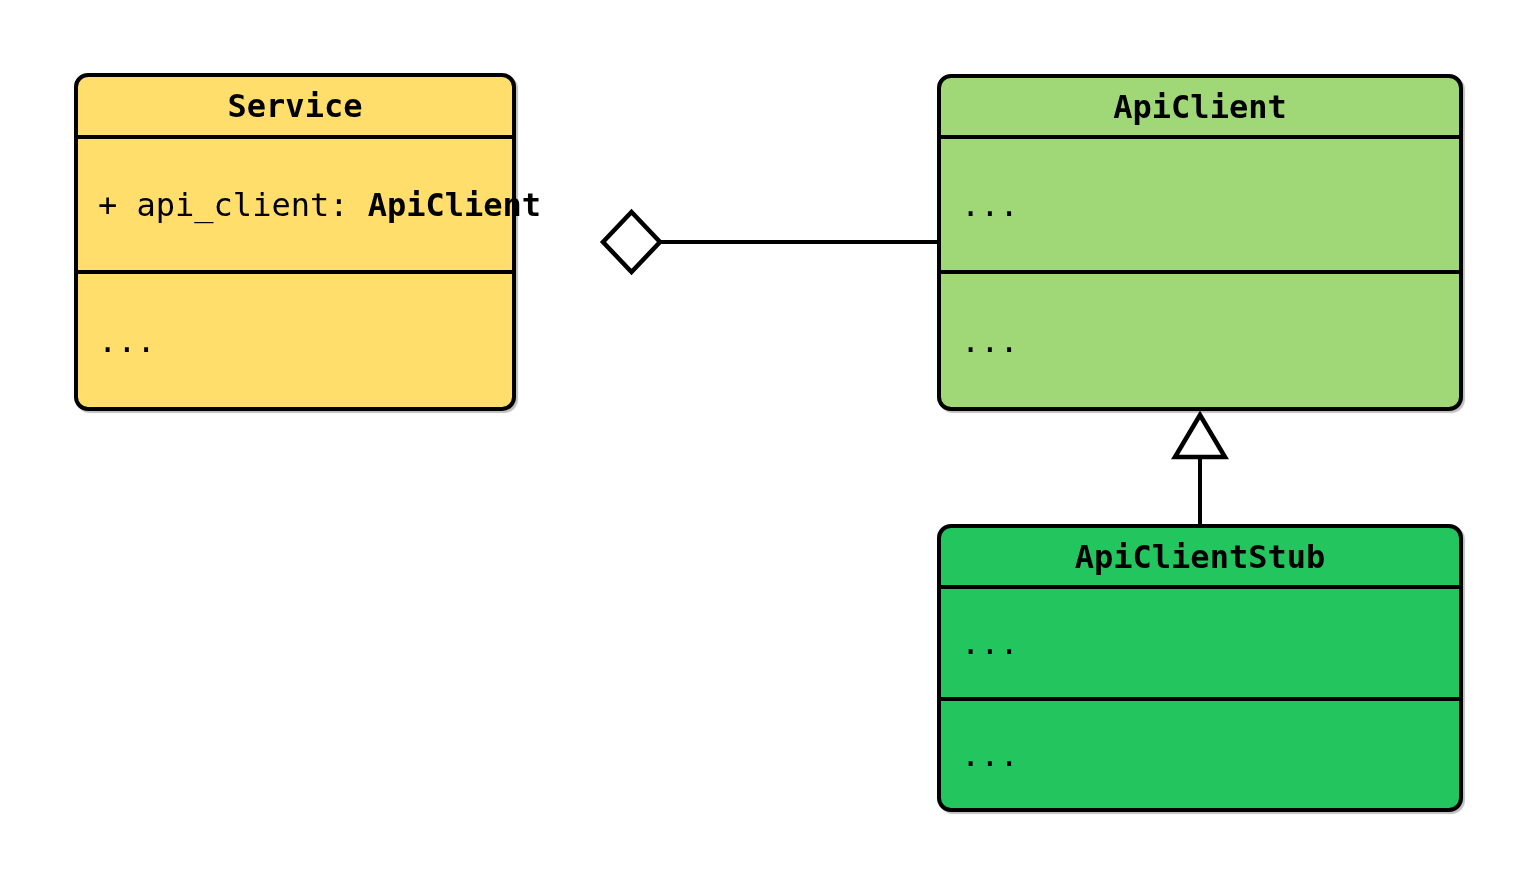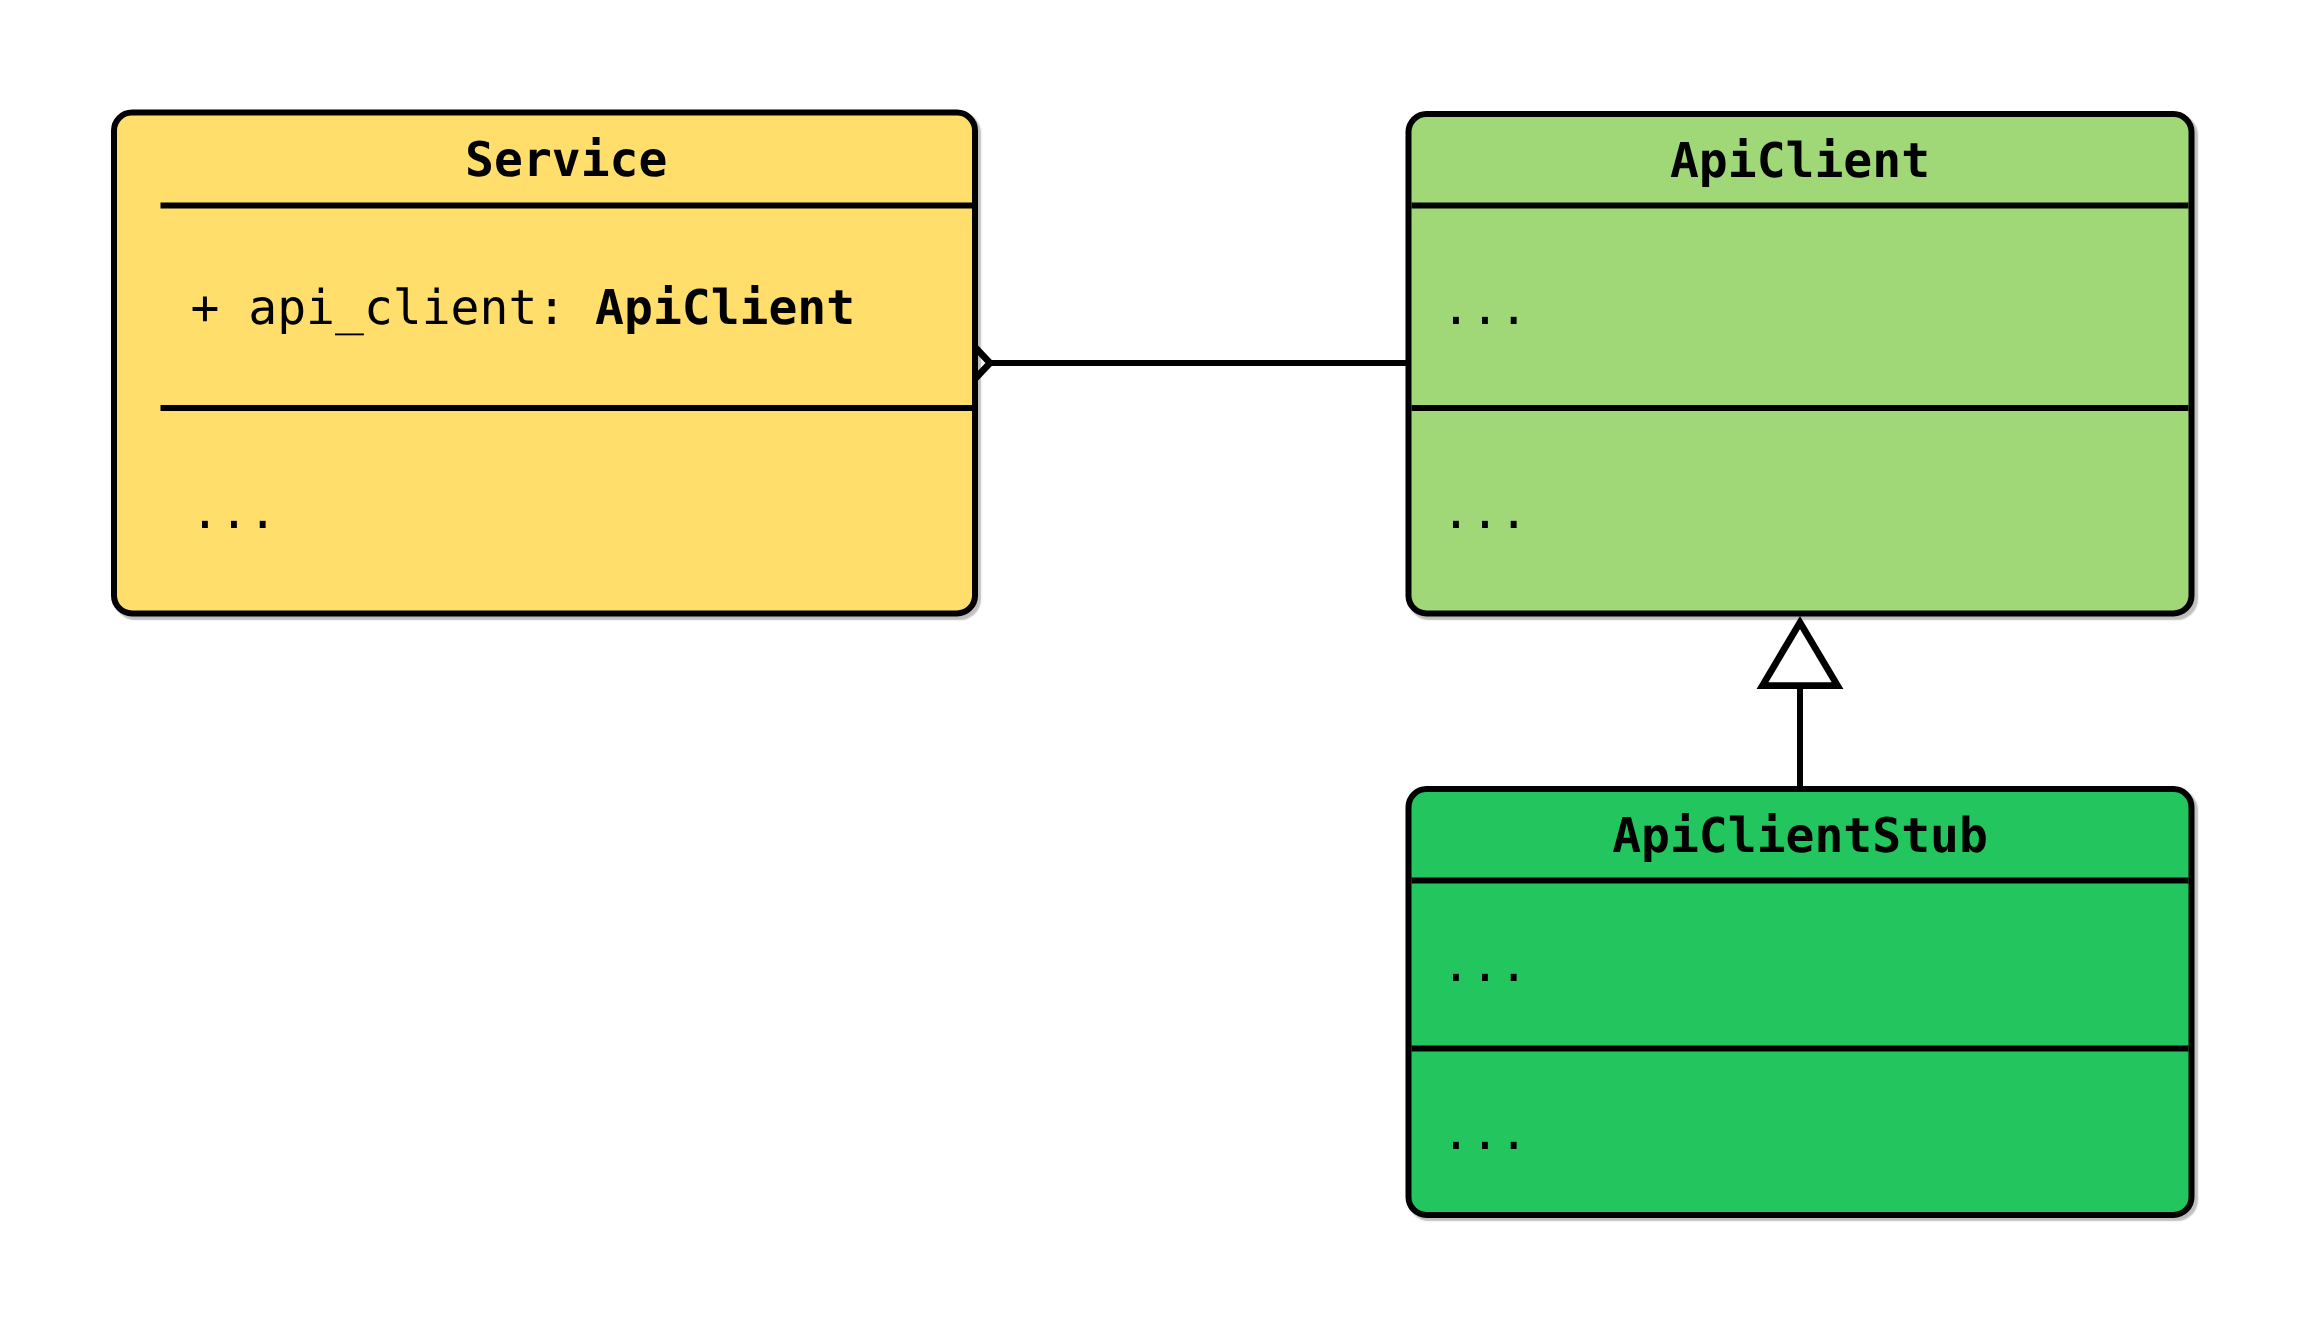--- a/index.html
+++ b/index.html
@@ -63,21 +63,21 @@
     border-bottom: 4px solid #000000;
   }
   .class-section.last {
     flex: 1 1 auto;
   }
   .attr-type {
     font-weight: bold;
   }
 
   
-  #class-service       { left: 74px;  top: 73px;  width: 578px; height: 338px; padding-left: 29px; }
+  #class-service       { left: 74px;  top: 73px;  width: 442px; height: 338px; }
   #class-service .class-title          { height: 58px; }
   #class-service .class-section.divided{ height: 131px; align-items: center; }
 
   
   #class-apiclient     { left: 937px; top: 74px;  width: 526px; height: 337px; }
   #class-apiclient .class-title           { height: 57px; }
   #class-apiclient .class-section.divided { height: 131px; }
 
   
   #class-apiclientstub { left: 937px; top: 524px; width: 526px; height: 288px; }

